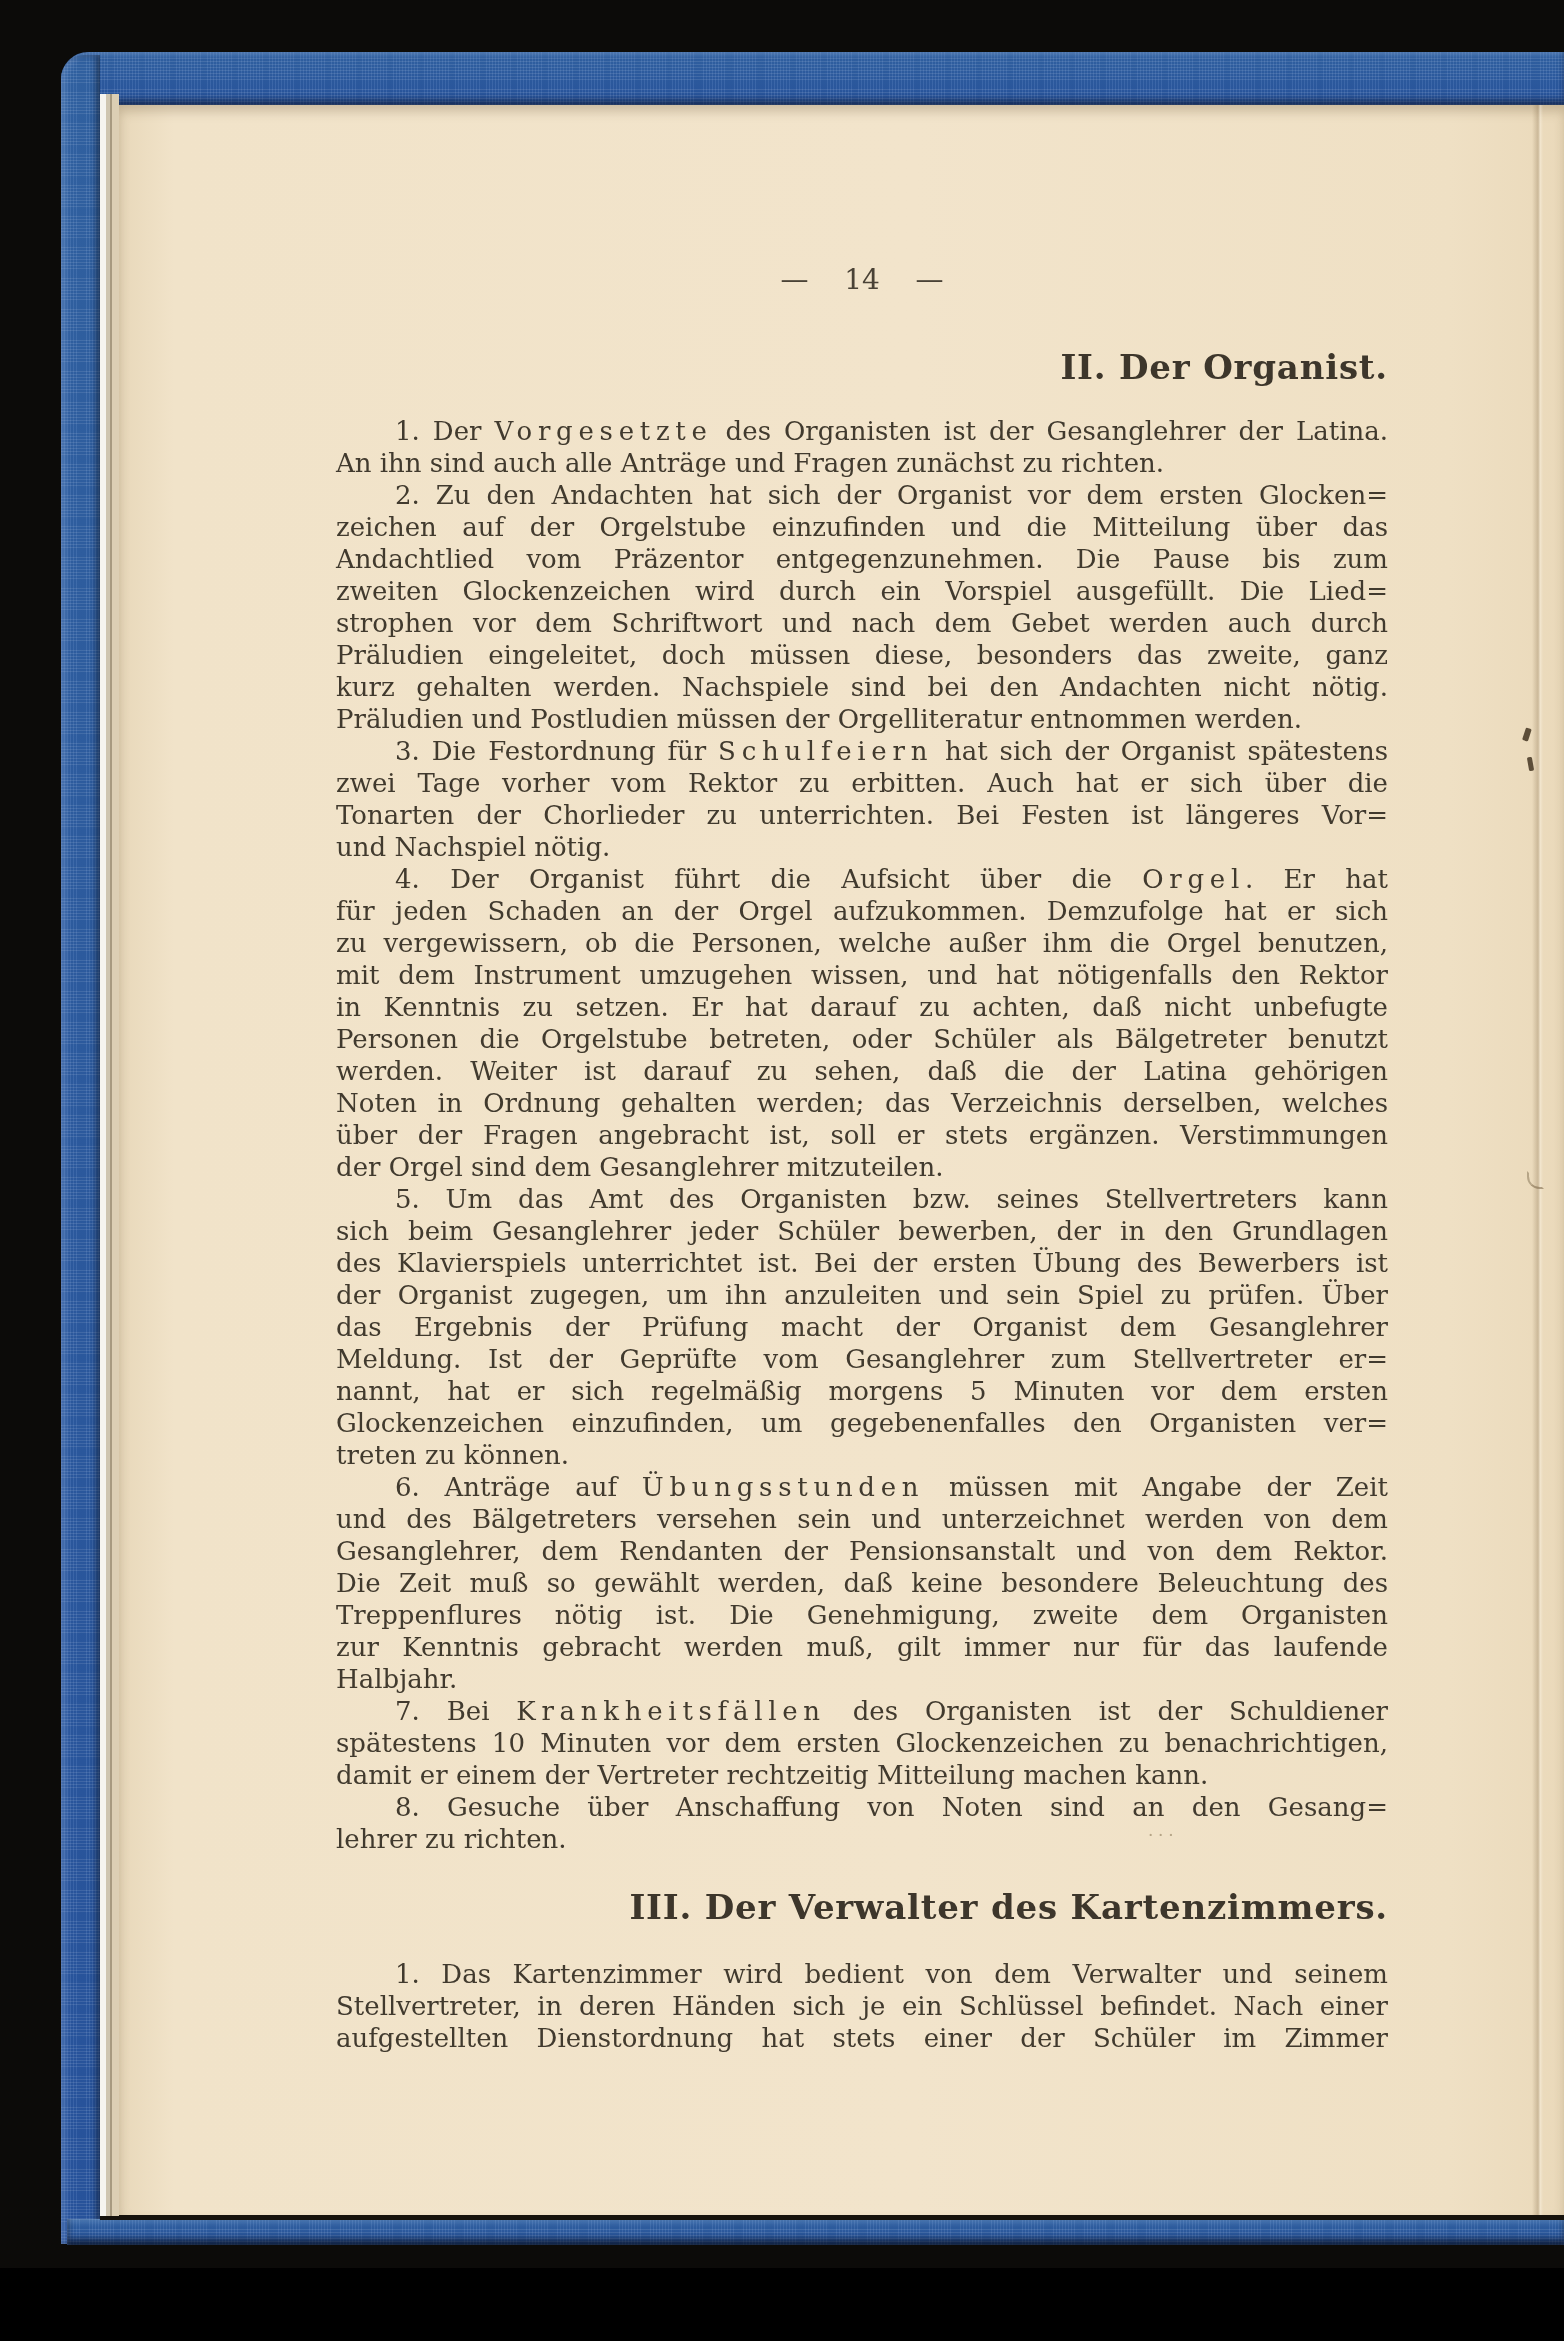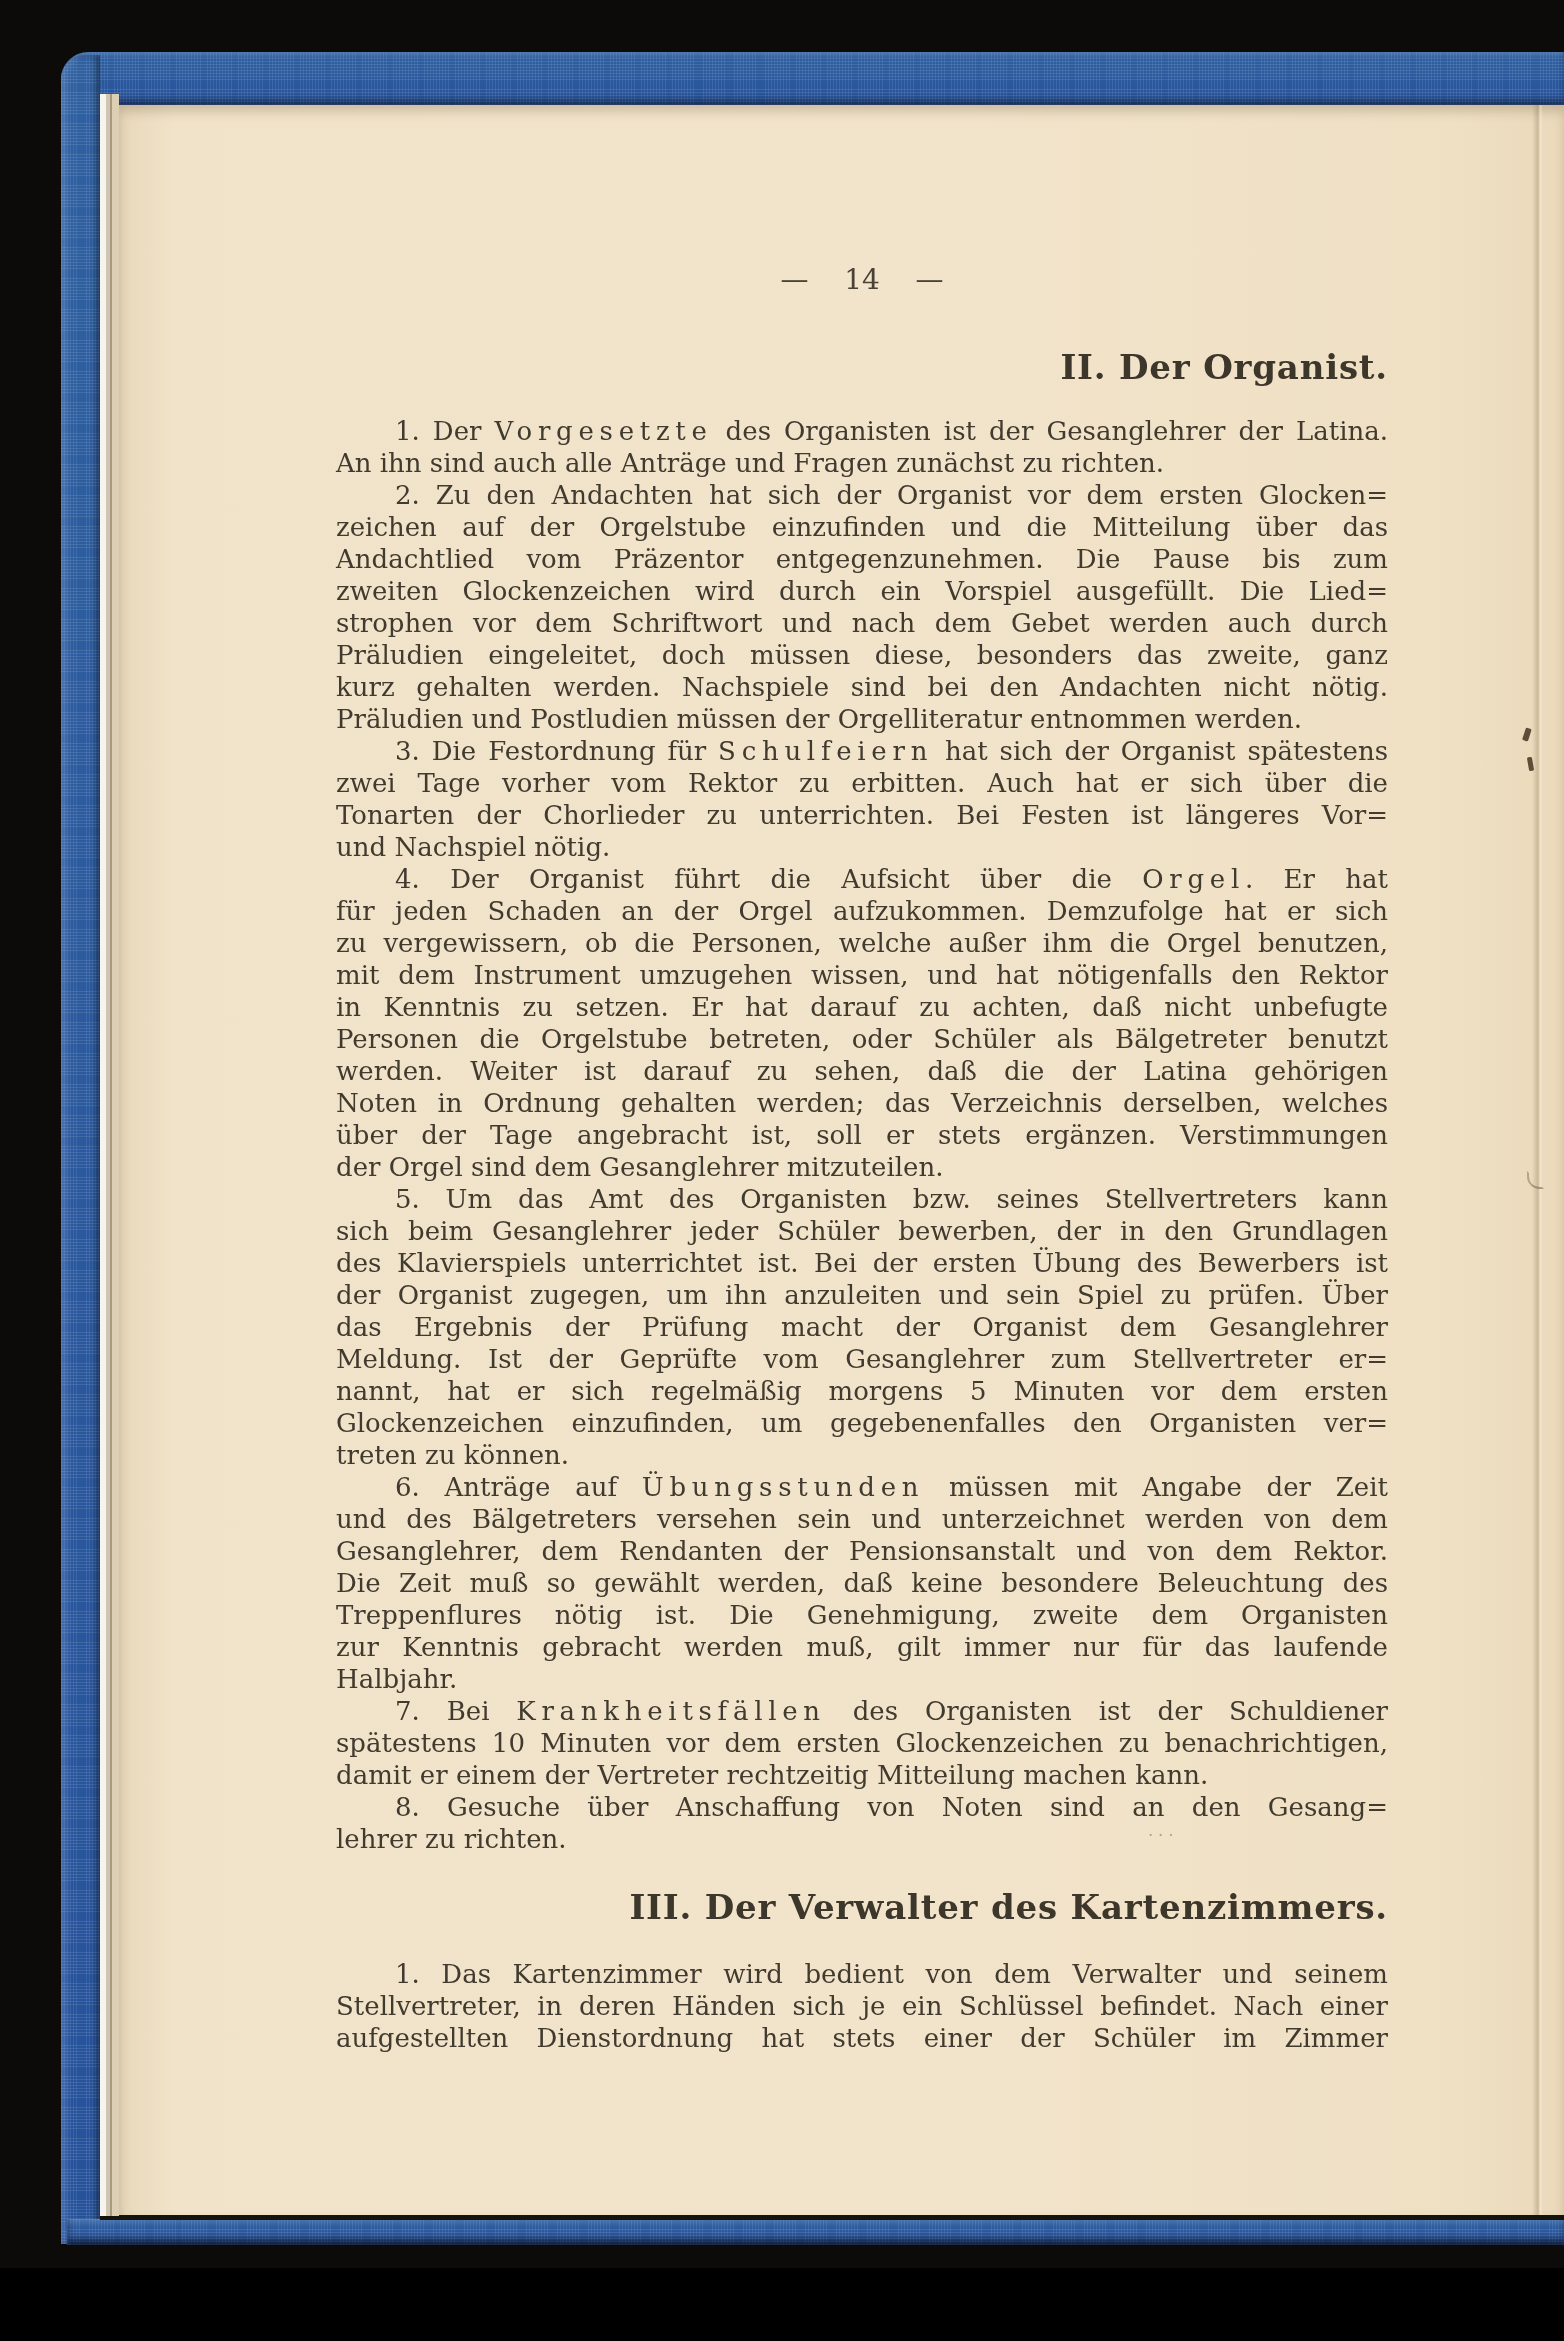--- a/index.html
+++ b/index.html
@@ -99,21 +99,21 @@
       </div>
       <div>
         <div class="tline indent">4. Der Organist führt die Aufsicht über die <span class="sperr">Orgel</span>.  Er hat</div>
         <div class="tline">für jeden Schaden an der Orgel aufzukommen.  Demzufolge hat er sich</div>
         <div class="tline">zu vergewissern, ob die Personen, welche außer ihm die Orgel benutzen,</div>
         <div class="tline">mit dem Instrument umzugehen wissen, und hat nötigenfalls den Rektor</div>
         <div class="tline">in Kenntnis zu setzen.  Er hat darauf zu achten, daß nicht unbefugte</div>
         <div class="tline">Personen die Orgelstube betreten, oder Schüler als Bälgetreter benutzt</div>
         <div class="tline">werden.  Weiter ist darauf zu sehen, daß die der Latina gehörigen</div>
         <div class="tline">Noten in Ordnung gehalten werden; das Verzeichnis derselben, welches</div>
-        <div class="tline">über der Tage angebracht ist, soll er stets ergänzen.  Verstimmungen</div>
+        <div class="tline">über der Fragen angebracht ist, soll er stets ergänzen.  Verstimmungen</div>
         <div class="tline lastline">der Orgel sind dem Gesanglehrer mitzuteilen.</div>
       </div>
       <div>
         <div class="tline indent">5. Um das Amt des Organisten bzw. seines Stellvertreters kann</div>
         <div class="tline">sich beim Gesanglehrer jeder Schüler bewerben, der in den Grundlagen</div>
         <div class="tline">des Klavierspiels unterrichtet ist. Bei der ersten Übung des Bewerbers ist</div>
         <div class="tline">der Organist zugegen, um ihn anzuleiten und sein Spiel zu prüfen. Über</div>
         <div class="tline">das Ergebnis der Prüfung macht der Organist dem Gesanglehrer</div>
         <div class="tline">Meldung.  Ist der Geprüfte vom Gesanglehrer zum Stellvertreter er=</div>
         <div class="tline">nannt, hat er sich regelmäßig morgens 5 Minuten vor dem ersten</div>

